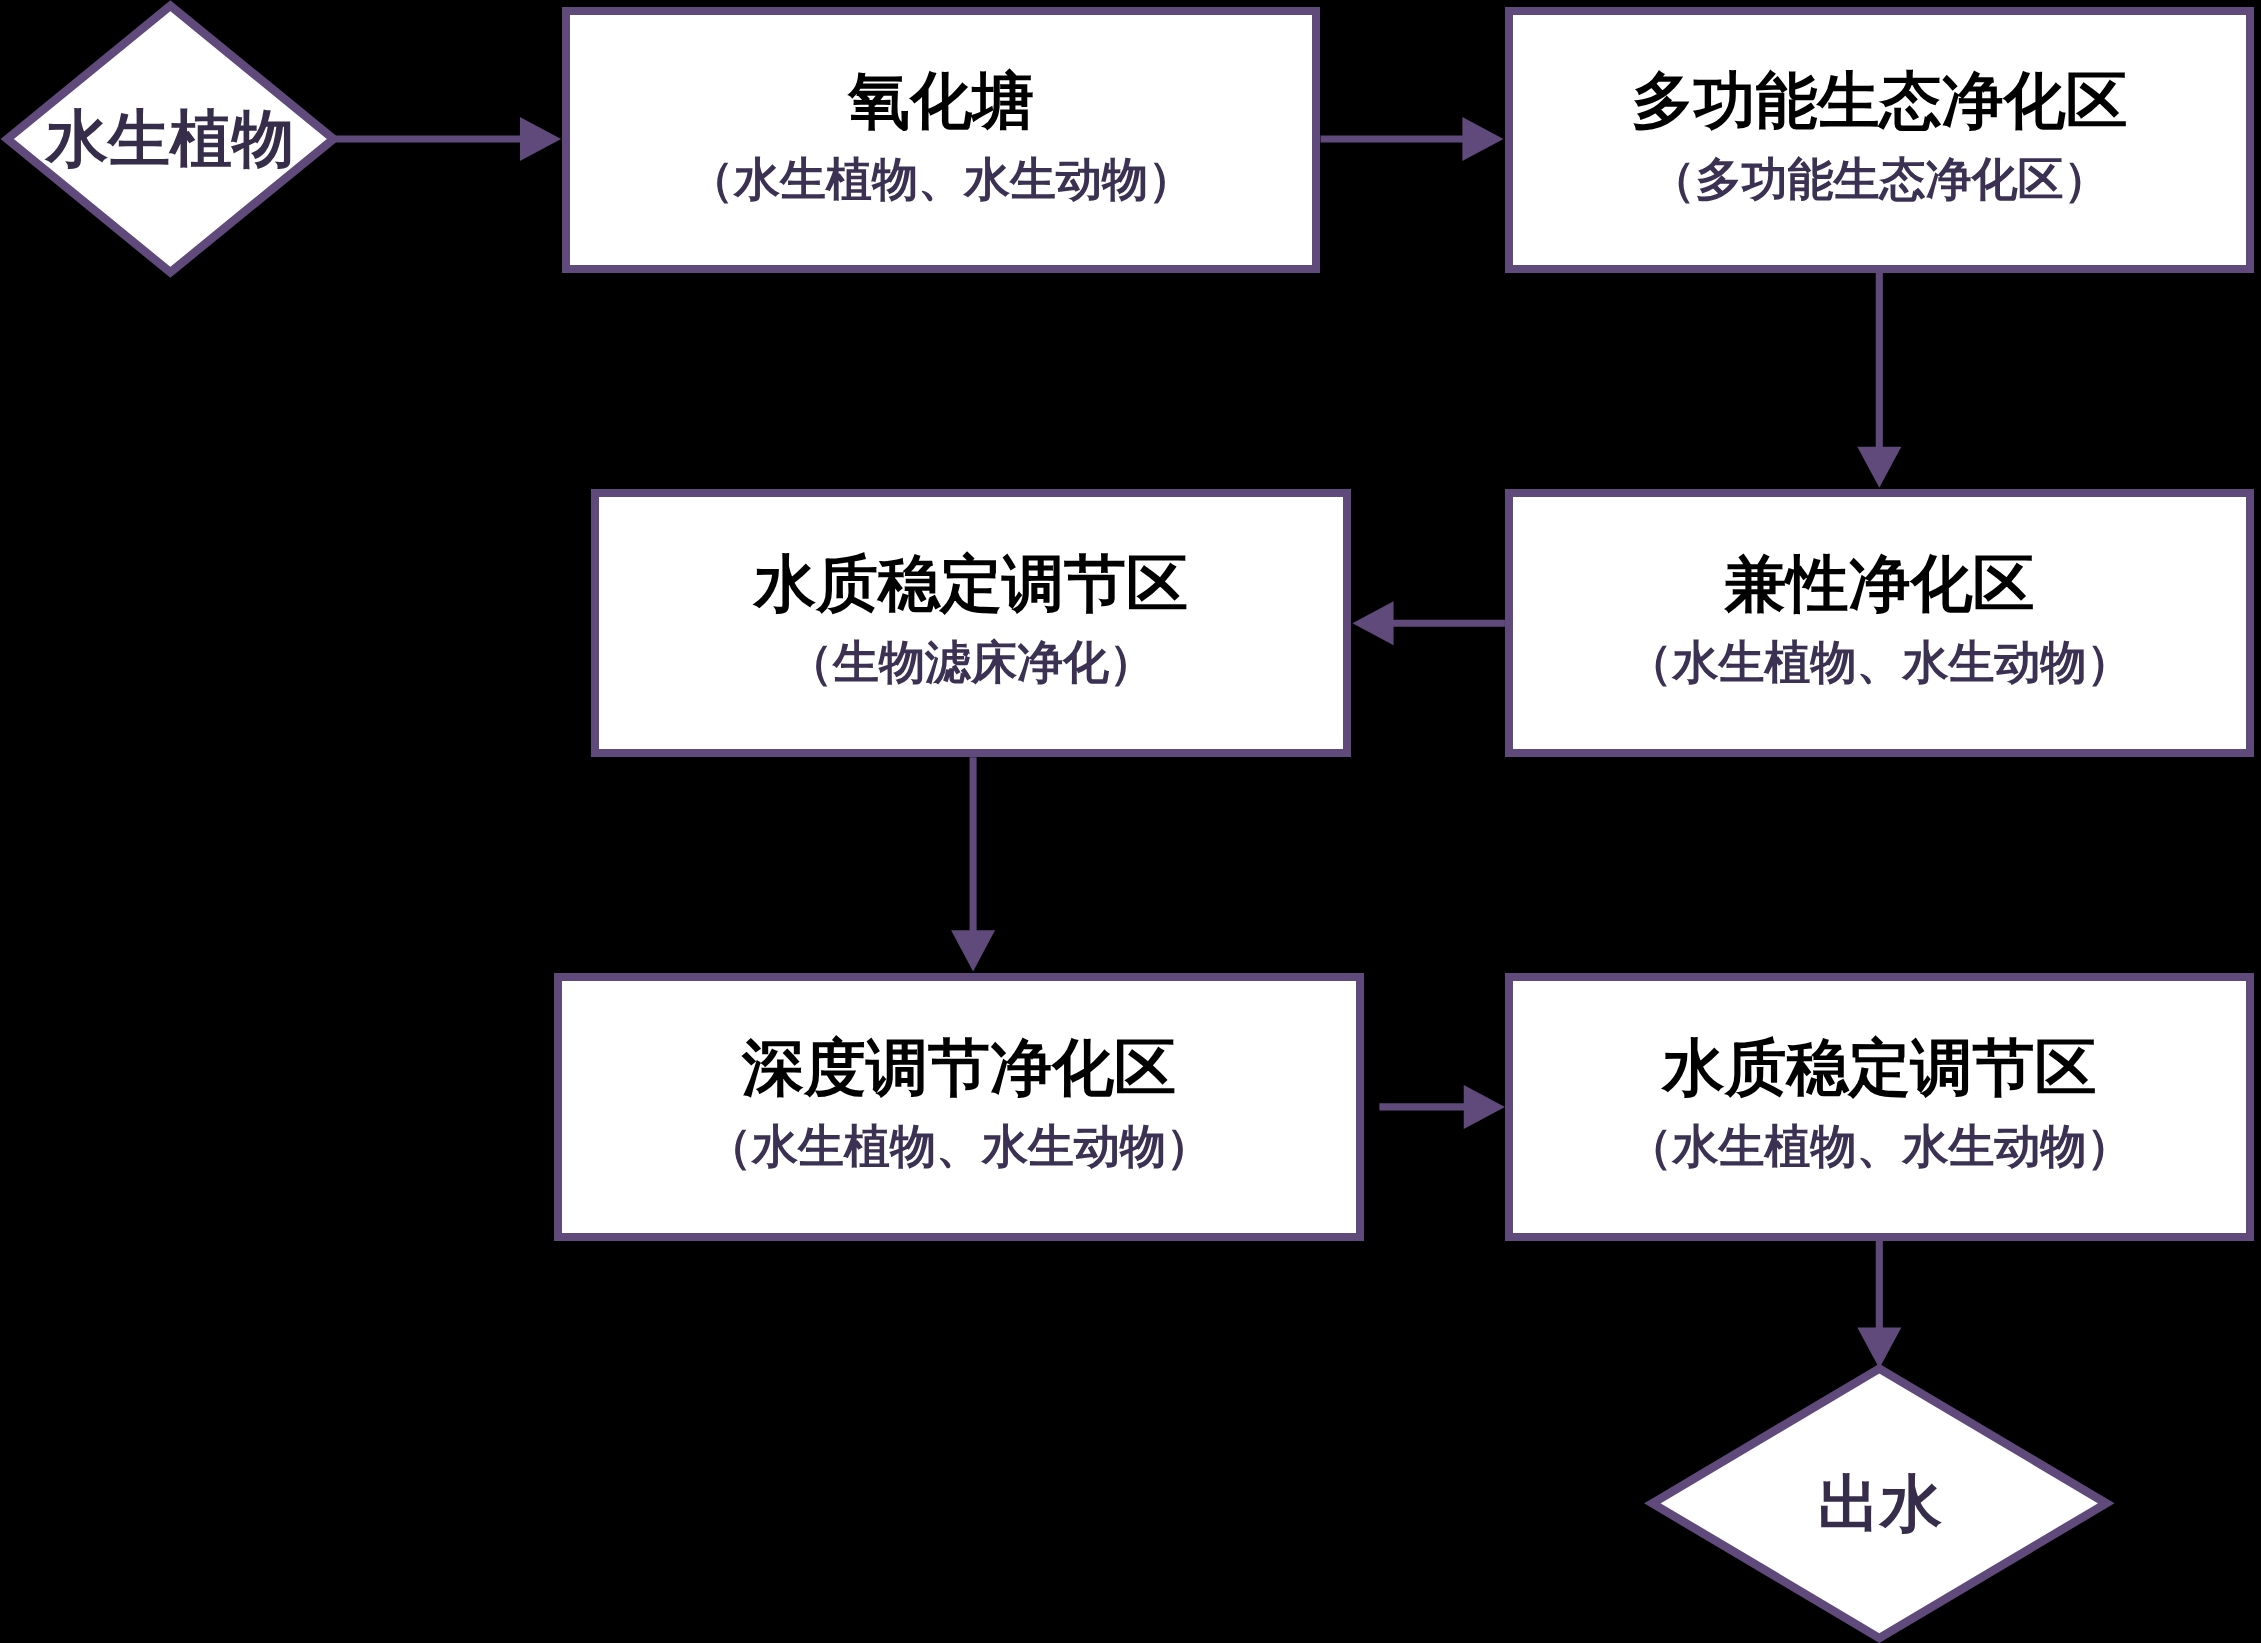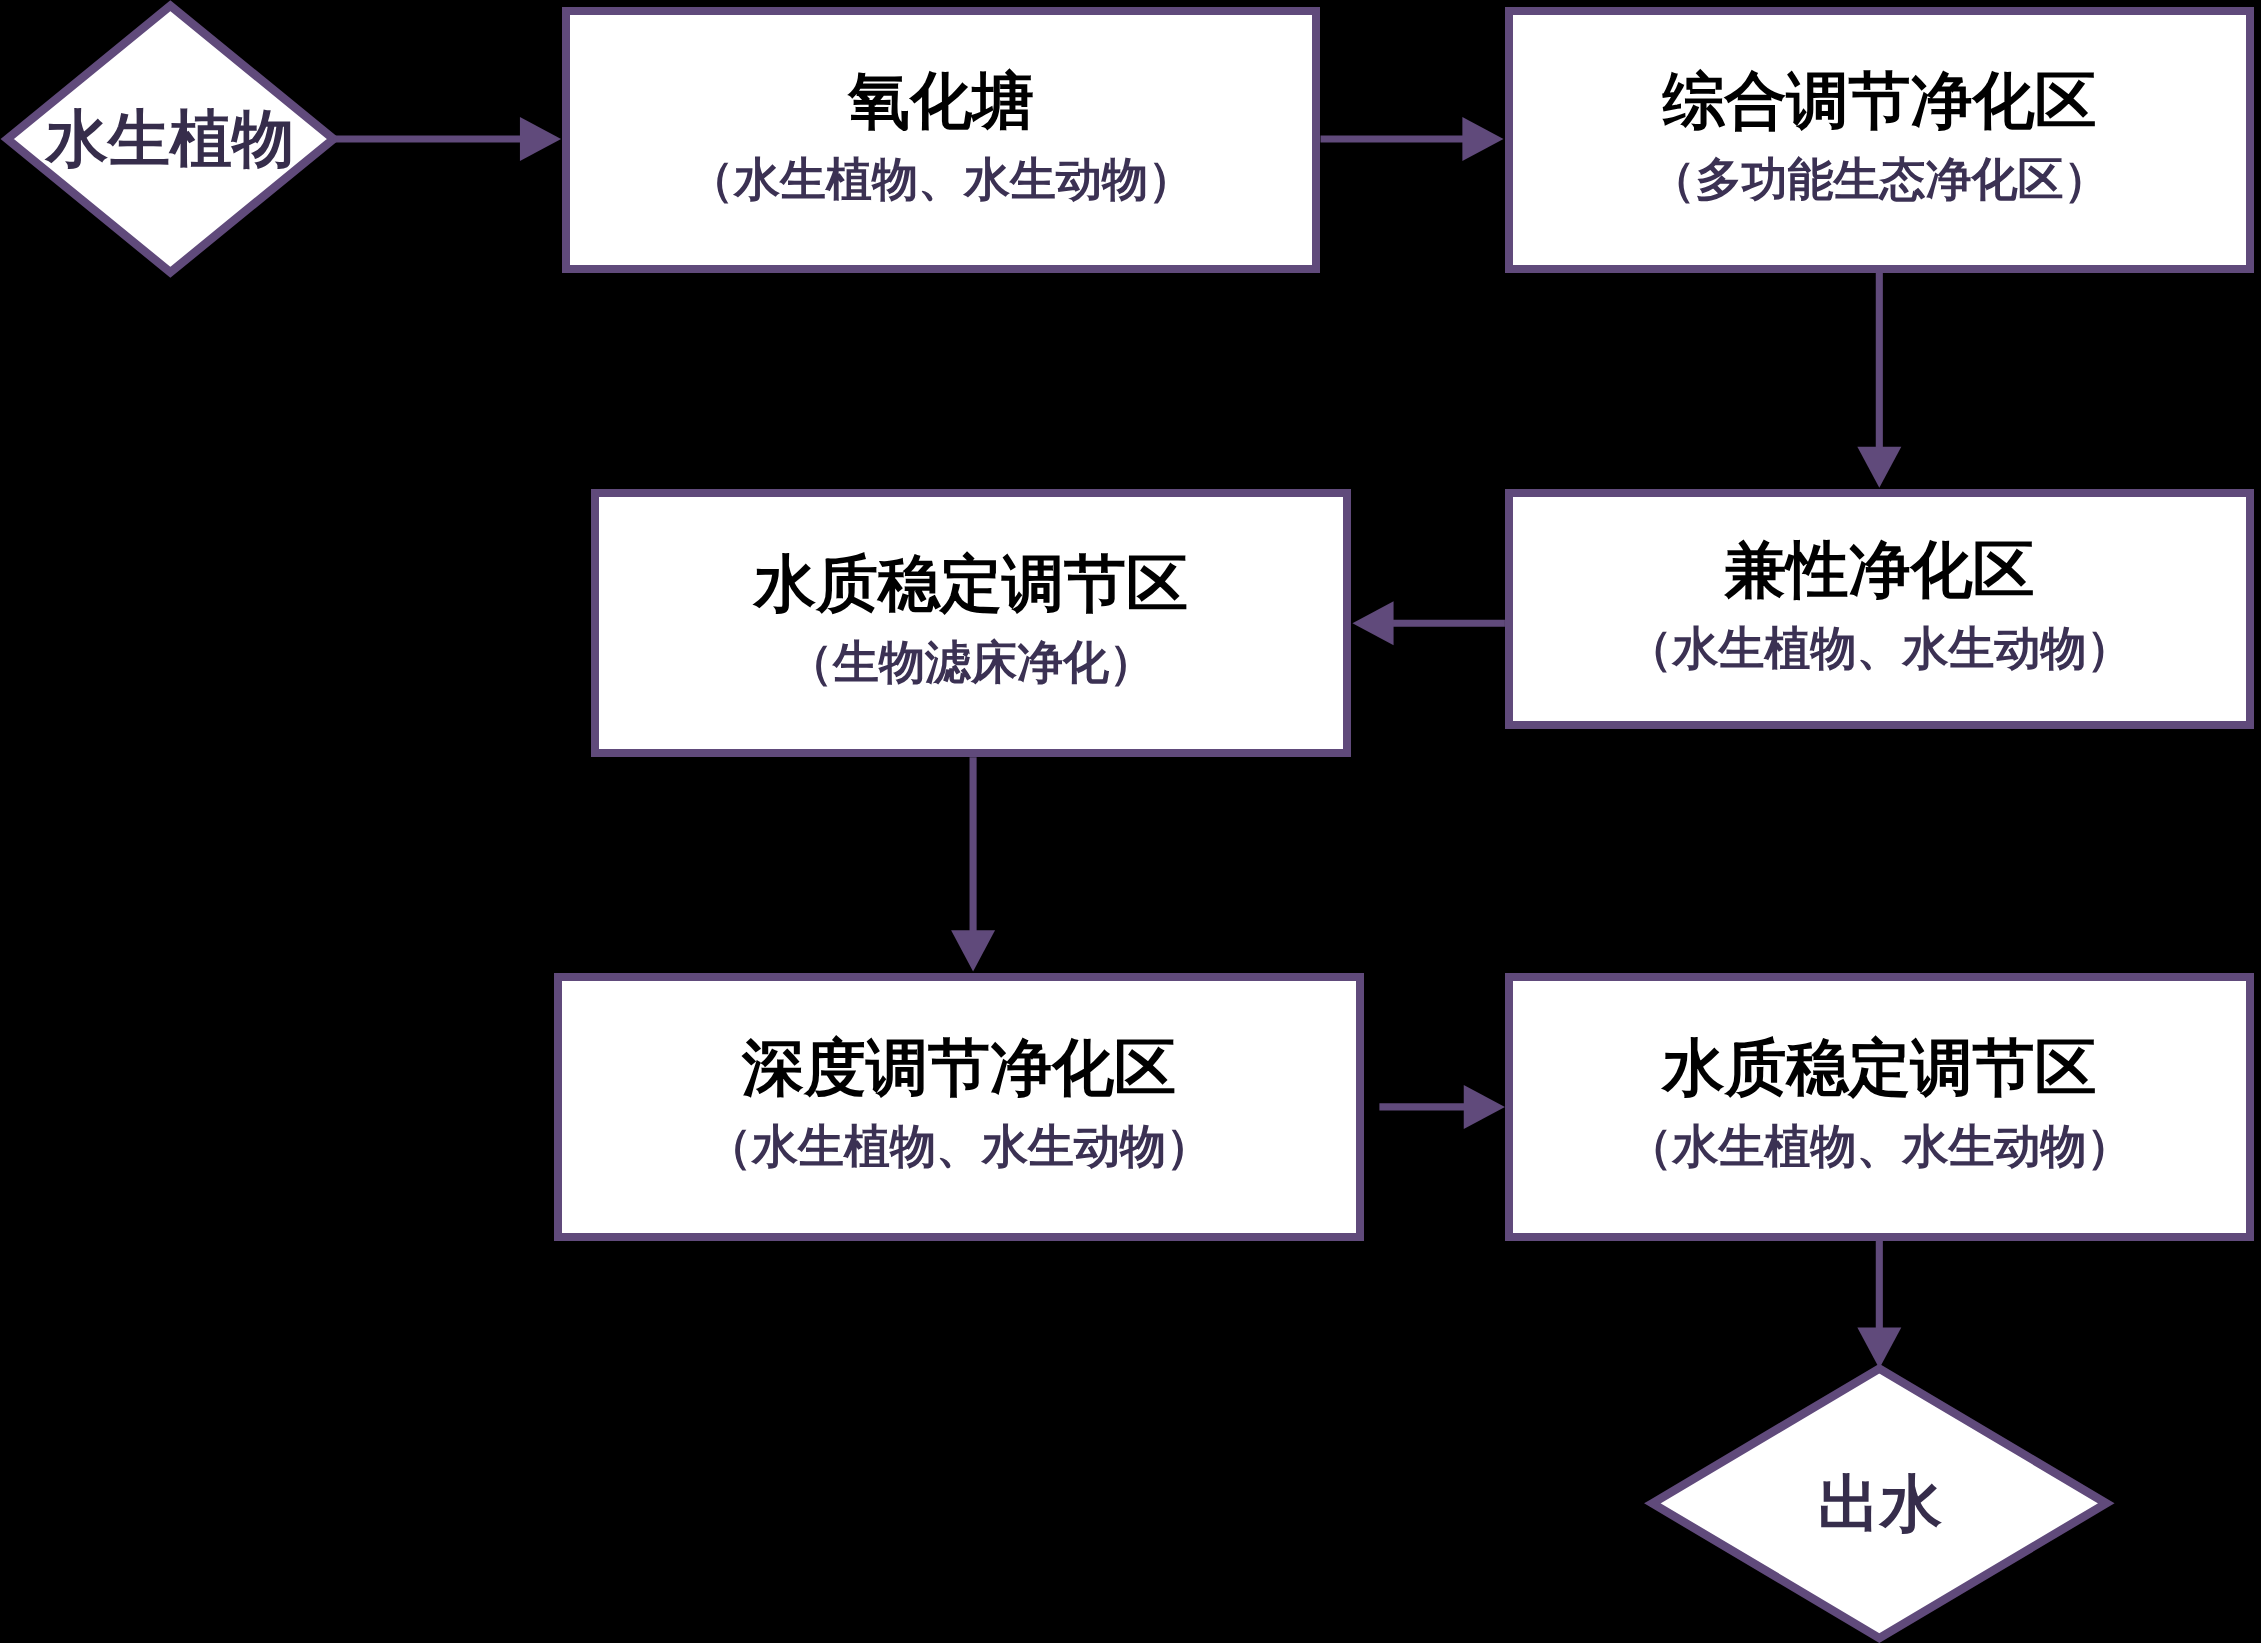--- a/index.html
+++ b/index.html
@@ -122,25 +122,25 @@
   </svg>
 
   <div class="diamond-label" style="left:7px; top:6.4px; width:326px; height:266px;">水生植物</div>
 
   <div class="node-box" style="left:562px; top:7px; width:758px; height:266px;">
     <div class="node-title">氧化塘</div>
     <div class="node-subtitle">（水生植物、水生动物）</div>
   </div>
 
   <div class="node-box" style="left:1505px; top:7px; width:749px; height:266px;">
-    <div class="node-title">综合调节净化区</div>
+    <div class="node-title">多功能生态净化区</div>
     <div class="node-subtitle">（多功能生态净化区）</div>
   </div>
 
-  <div class="node-box" style="left:1505px; top:489px; width:749px; height:240px;">
+  <div class="node-box" style="left:1505px; top:489px; width:749px; height:268px;">
     <div class="node-title">兼性净化区</div>
     <div class="node-subtitle">（水生植物、水生动物）</div>
   </div>
 
   <div class="node-box" style="left:591px; top:489px; width:760px; height:268px;">
     <div class="node-title">水质稳定调节区</div>
     <div class="node-subtitle">（生物滤床净化）</div>
   </div>
 
   <div class="node-box" style="left:554px; top:973px; width:810px; height:268px;">

